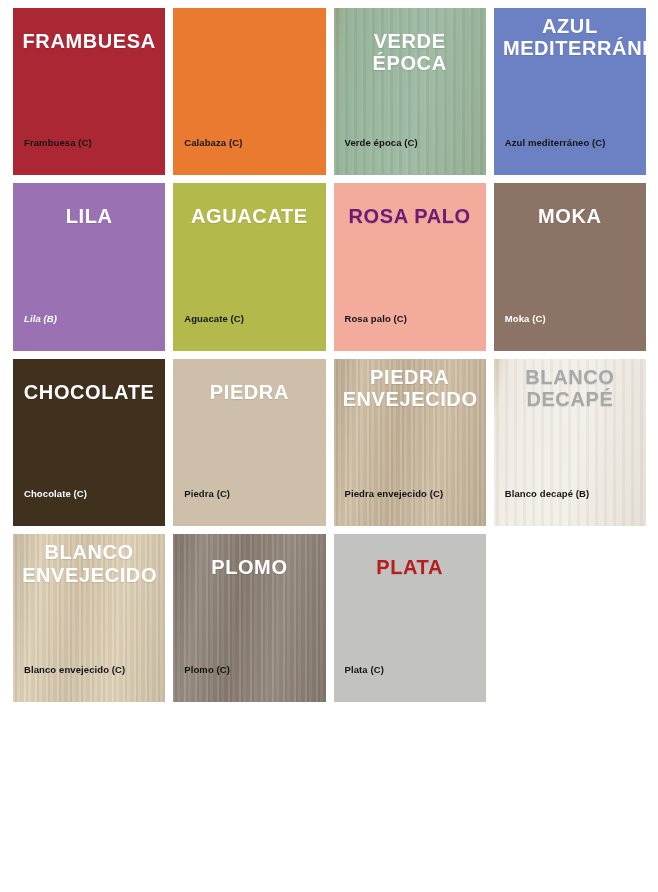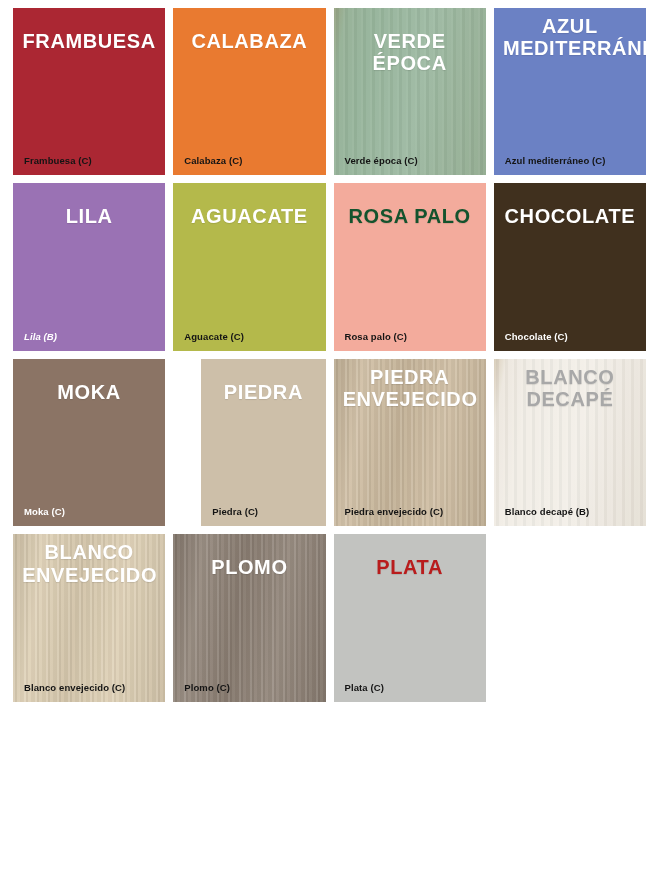--- a/index.html
+++ b/index.html
@@ -50,38 +50,37 @@
     padding: 0 8px;
     box-sizing: border-box;
     text-shadow: 0 1px 1px rgba(0,0,0,0.10);
   }
   .swatch-title.two-line {
     top: 7px;
   }
   .swatch-caption {
     position: absolute;
     left: 11px;
-    bottom: 9px;
+    bottom: 27px;
     font-weight: bold;
     font-size: 9.5px;
     letter-spacing: 0.1px;
   }
 </style>
 </head>
 <body>
 
 <div id="palette-grid">
     <div class="swatch" style="background: rgb(171, 39, 51);">
       <div class="swatch-texture"></div>
       <div class="swatch-title" style="color: rgb(255, 255, 255);">FRAMBUESA</div>
       <div class="swatch-caption" style="color: rgb(20, 20, 20);">Frambuesa (C)</div>
     </div>
     <div class="swatch" style="background: rgb(233, 122, 48);">
       <div class="swatch-texture"></div>
-      <div class="swatch-title" style="color: rgb(255, 255, 255);">CALABAZA</div>
       <div class="swatch-caption" style="color: rgb(20, 20, 20);">Calabaza (C)</div>
     </div>
     <div class="swatch" style="background: rgb(151, 181, 156);">
       <div class="swatch-texture" style="background-image: repeating-linear-gradient(90deg, rgba(255, 255, 255, 0.055) 0px, rgba(255, 255, 255, 0.055) 2px, rgba(0, 0, 0, 0.035) 2px, rgba(0, 0, 0, 0.035) 5px, rgba(255, 255, 255, 0.02) 5px, rgba(255, 255, 255, 0.02) 9px), linear-gradient(100deg, rgba(150, 120, 70, 0.3) 0%, rgba(150, 120, 70, 0.05) 7%, rgba(0, 0, 0, 0) 22%, rgba(255, 255, 255, 0.08) 55%, rgba(120, 95, 55, 0.1) 100%);"></div>
       <div class="swatch-title" style="color: rgb(255, 255, 255);">VERDE ÉPOCA</div>
       <div class="swatch-caption" style="color: rgb(20, 20, 20);">Verde época (C)</div>
     </div>
     <div class="swatch" style="background: rgb(107, 129, 196);">
       <div class="swatch-texture"></div>
       <div class="swatch-title two-line" style="color: rgb(255, 255, 255); max-width: 150px; margin: 0px auto;">AZUL MEDITERRÁNEO</div>
@@ -92,34 +91,34 @@
       <div class="swatch-title" style="color: rgb(255, 255, 255);">LILA</div>
       <div class="swatch-caption" style="color: rgb(255, 255, 255); font-style: italic;">Lila (B)</div>
     </div>
     <div class="swatch" style="background: rgb(180, 185, 75);">
       <div class="swatch-texture"></div>
       <div class="swatch-title" style="color: rgb(255, 255, 255);">AGUACATE</div>
       <div class="swatch-caption" style="color: rgb(20, 20, 20);">Aguacate (C)</div>
     </div>
     <div class="swatch" style="background: rgb(243, 171, 156);">
       <div class="swatch-texture"></div>
-      <div class="swatch-title" style="color: #14532d;">ROSA PALO</div>
+      <div class="swatch-title" style="color: #701a75;">ROSA PALO</div>
       <div class="swatch-caption" style="color: rgb(20, 20, 20);">Rosa palo (C)</div>
+    </div>
+    <div class="swatch" style="background: rgb(139, 116, 101);">
+      <div class="swatch-texture"></div>
+      <div class="swatch-title" style="color: rgb(255, 255, 255);">MOKA</div>
+      <div class="swatch-caption" style="color: rgb(255, 255, 255);">Moka (C)</div>
     </div>
     <div class="swatch" style="background: rgb(64, 48, 30);">
       <div class="swatch-texture"></div>
       <div class="swatch-title" style="color: rgb(255, 255, 255);">CHOCOLATE</div>
       <div class="swatch-caption" style="color: rgb(255, 255, 255);">Chocolate (C)</div>
     </div>
-    <div class="swatch" style="background: rgb(139, 116, 101);">
-      <div class="swatch-texture"></div>
-      <div class="swatch-title" style="color: rgb(255, 255, 255);">MOKA</div>
-      <div class="swatch-caption" style="color: rgb(255, 255, 255);">Moka (C)</div>
-    </div>
-    <div class="swatch" style="background: rgb(205, 191, 169); margin-left: 28px;">
+    <div class="swatch" style="background: rgb(205, 191, 169);">
       <div class="swatch-texture"></div>
       <div class="swatch-title" style="color: rgb(255, 255, 255);">PIEDRA</div>
       <div class="swatch-caption" style="color: rgb(20, 20, 20);">Piedra (C)</div>
     </div>
     <div class="swatch" style="background: rgb(205, 187, 159);">
       <div class="swatch-texture" style="background-image: repeating-linear-gradient(90deg, rgba(255, 255, 255, 0.1) 0px, rgba(255, 255, 255, 0.1) 2px, rgba(0, 0, 0, 0.055) 2px, rgba(0, 0, 0, 0.055) 4px, rgba(255, 255, 255, 0.035) 4px, rgba(255, 255, 255, 0.035) 7px, rgba(0, 0, 0, 0.03) 7px, rgba(0, 0, 0, 0.03) 11px), linear-gradient(97deg, rgba(0, 0, 0, 0.1) 0%, rgba(255, 255, 255, 0.1) 18%, rgba(0, 0, 0, 0.05) 42%, rgba(255, 255, 255, 0.09) 68%, rgba(0, 0, 0, 0.08) 100%);"></div>
       <div class="swatch-title two-line" style="color: rgb(255, 255, 255); max-width: 150px; margin: 0px auto;">PIEDRA ENVEJECIDO</div>
       <div class="swatch-caption" style="color: rgb(20, 20, 20);">Piedra envejecido (C)</div>
     </div>
     <div class="swatch" style="background: rgb(242, 238, 231);">

